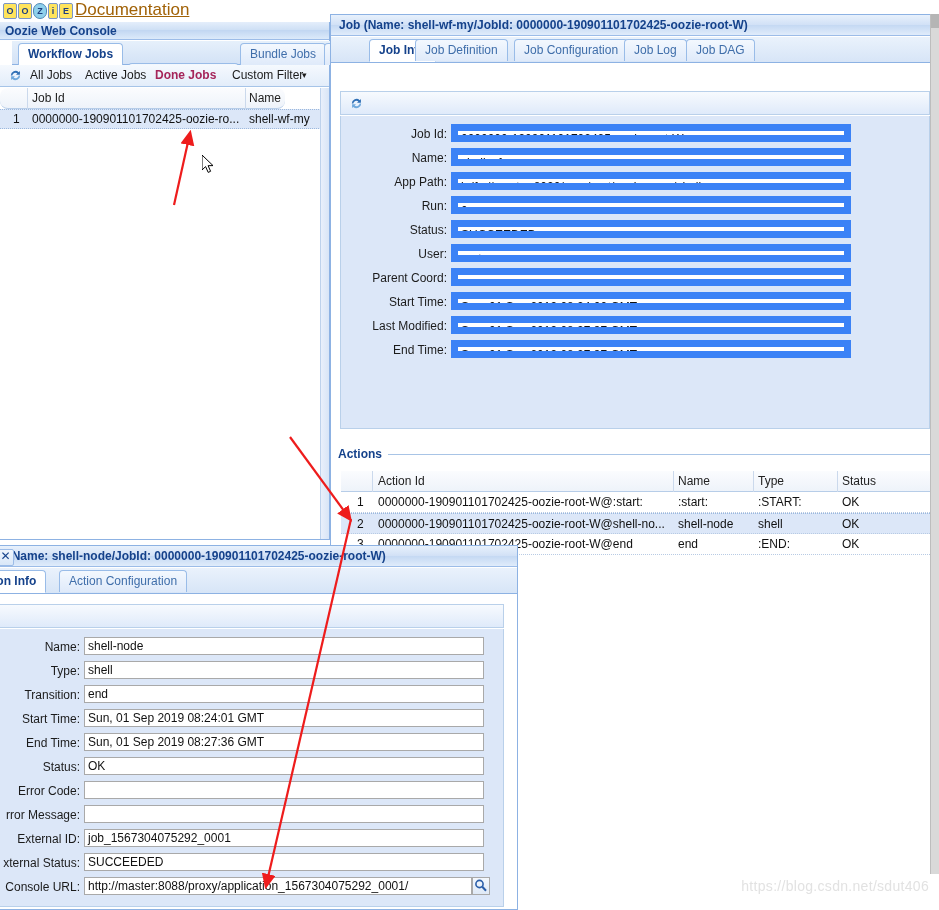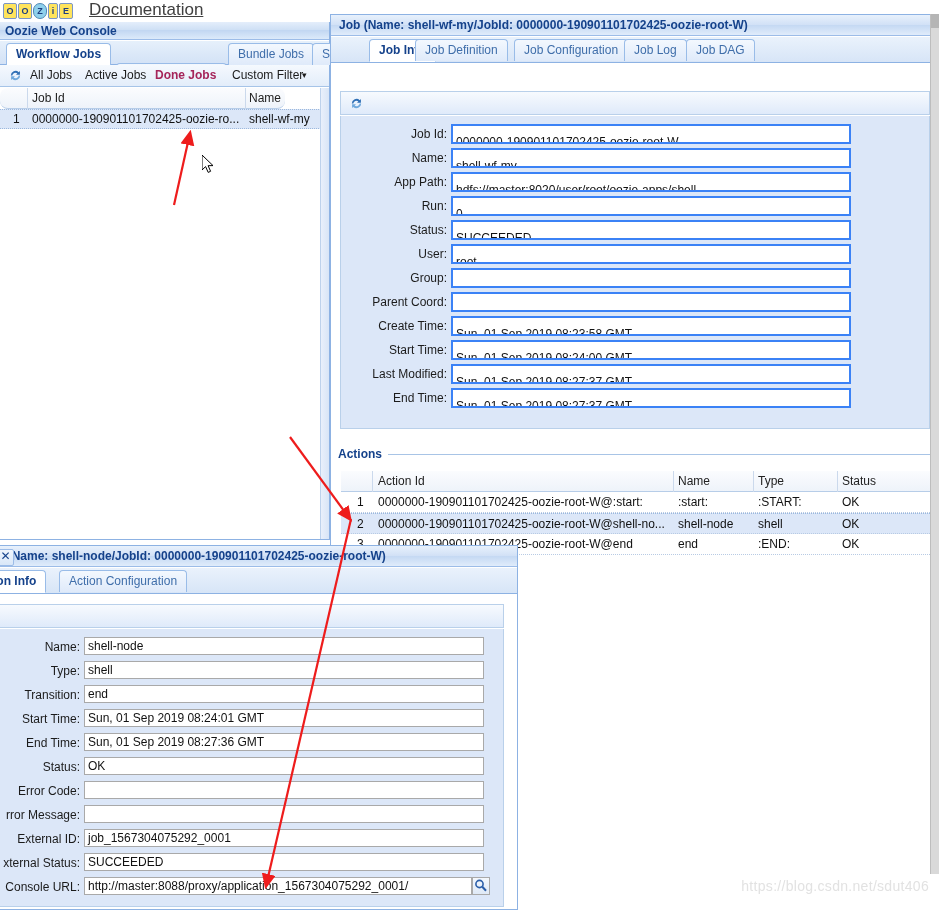--- a/index.html
+++ b/index.html
@@ -15,33 +15,33 @@
   #top-banner{position:absolute;left:0;top:0;width:939px;height:22px;background:#ffffff;}
   #oozie-logo{position:absolute;left:3px;top:3px;height:15px;display:flex;gap:1px;align-items:center;}
   .logo-tile{width:12px;height:14px;border:1px solid #7a96c7;border-radius:2px;
     font-size:9px;font-weight:bold;line-height:14px;text-align:center;color:#1e3f80;
     background:#ffe45c;}
   .logo-tile.t0{background:#ffe45c;}
   .logo-tile.t1{background:#ffe45c;}
   .logo-tile.t2{background:#8fd0ec;border-color:#4f8ab5;border-radius:7px;}
   .logo-tile.t3{background:#ffe45c;width:8px;}
   .logo-tile.t4{background:#ffe45c;}
-  #doc-link{position:absolute;left:89px;top:0px;font-size:17px;color:#404040;
+  #doc-link{position:absolute;left:75px;top:0px;font-size:17px;color:#a16207;
      text-decoration:underline;font-family:"Liberation Sans",sans-serif;}
 
   
   #console-window{position:absolute;left:0;top:22px;width:330px;height:518px;
      background:#ffffff;border:1px solid #8db2e3;border-left:none;border-top:none;box-sizing:border-box;}
   #console-title{position:absolute;left:0;top:0;width:329px;height:18px;
      background:linear-gradient(to bottom,#e4eefb 0%,#cfe0f5 45%,#c2d7f2 50%,#dceafa 100%);
      border-bottom:1px solid #9cbce8;box-sizing:border-box;}
   #console-title span{position:absolute;left:5px;top:2px;font-size:12px;font-weight:bold;color:#15428b;}
 
   
-  #console-tabstrip{position:absolute;left:0;top:19px;width:329px;height:24px;
+  #console-tabstrip{position:absolute;left:12px;top:19px;width:329px;height:24px;
     background:linear-gradient(to bottom,#e6f0fb,#d3e2f6);border-bottom:1px solid #8db2e3;box-sizing:border-box;padding-left:8px;}
   .tab{position:absolute;top:2px;height:22px;box-sizing:border-box;
      border:1px solid #99bce8;border-bottom:none;border-radius:4px 4px 0 0;
      background:linear-gradient(to bottom,#f3f8fe,#dfeafa);
      font-size:12px;color:#3f6eaa;line-height:21px;padding:0 9px;white-space:nowrap;}
   .tab.active{background:#ffffff;color:#15428b;font-weight:bold;border-bottom:1px solid #ffffff;top:2px;height:23px;}
 
   
   #filter-bar{position:absolute;left:0;top:43px;width:329px;height:22px;
      background:linear-gradient(to bottom,#f5f9fe,#e3edfa);
@@ -82,22 +82,22 @@
 
   #job-toolbar{position:absolute;left:9px;top:76px;width:590px;height:24px;
      background:linear-gradient(to bottom,#f7fafe,#dfeafa);border:1px solid #b9d0ea;box-sizing:border-box;}
 
   #job-form{position:absolute;left:9px;top:101px;width:590px;height:313px;
      background:#dce7f8;border:1px solid #b9d0ea;border-top:none;box-sizing:border-box;}
   .frow{position:relative;height:24px;}
   .flabel{position:absolute;right:0;top:4px;font-size:12px;color:#1b1b1b;}
   .flabelwrap{position:absolute;left:0;top:0;width:106px;height:24px;}
   .finput{position:absolute;left:110px;top:1px;width:400px;height:18px;
-     background:#ffffff;border:2px solid #3b82f6;box-sizing:border-box;
-     font-size:12px;color:#111;line-height:16px;padding:8px 3px;white-space:nowrap;overflow:hidden;}
+     background:#ffffff;border:7px solid #3b82f6;box-sizing:border-box;
+     font-size:12px;color:#111;line-height:16px;padding:0 3px;white-space:nowrap;overflow:hidden;}
 
   
   #actions-panel{position:absolute;left:7px;top:432px;width:602px;height:110px;}
   #actions-legend{position:absolute;left:0;top:0;font-size:12px;font-weight:bold;color:#15428b;background:#fff;padding-right:6px;z-index:3;}
   #actions-fieldset{position:absolute;left:0;top:7px;width:602px;height:103px;
      border-top:1px solid #a8c4e6;box-sizing:border-box;}
   #actions-grid{position:absolute;left:3px;top:24px;width:599px;background:#fff;}
   #actions-head{position:relative;height:21px;
      background:linear-gradient(to bottom,#fbfcfe,#eef3fa);border-bottom:1px solid #b7cde8;box-sizing:border-box;}
   #actions-head .hlabel{position:absolute;top:3px;font-size:12px;color:#222;}
@@ -263,35 +263,23 @@
         <div class="finput">SUCCEEDED</div>
       </div>
       <div class="frow">
         <div class="flabelwrap">
             <span class="flabel">User:</span>
           </div>
         <div class="finput">root</div>
       </div>
       <div class="frow">
         <div class="flabelwrap">
-            <span class="flabel">Group:</span>
+            <span class="flabel">Parent Coord:</span>
           </div>
         <div class="finput"></div>
-      </div>
-      <div class="frow">
-        <div class="flabelwrap">
-            <span class="flabel">Parent Coord:</span>
-          </div>
-        <div class="finput"></div>
-      </div>
-      <div class="frow">
-        <div class="flabelwrap">
-            <span class="flabel">Create Time:</span>
-          </div>
-        <div class="finput">Sun, 01 Sep 2019 08:23:58 GMT</div>
       </div>
       <div class="frow">
         <div class="flabelwrap">
             <span class="flabel">Start Time:</span>
           </div>
         <div class="finput">Sun, 01 Sep 2019 08:24:00 GMT</div>
       </div>
       <div class="frow">
         <div class="flabelwrap">
             <span class="flabel">Last Modified:</span>

